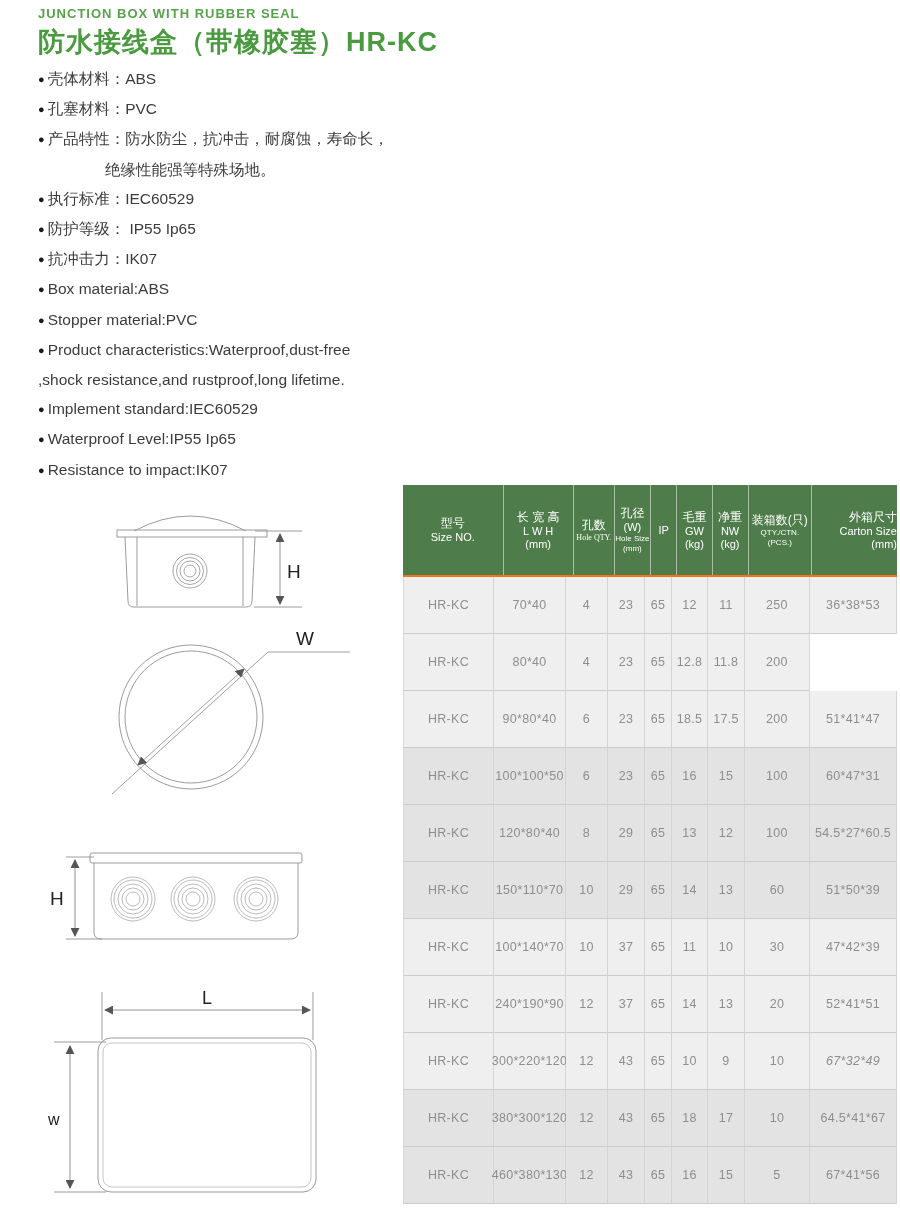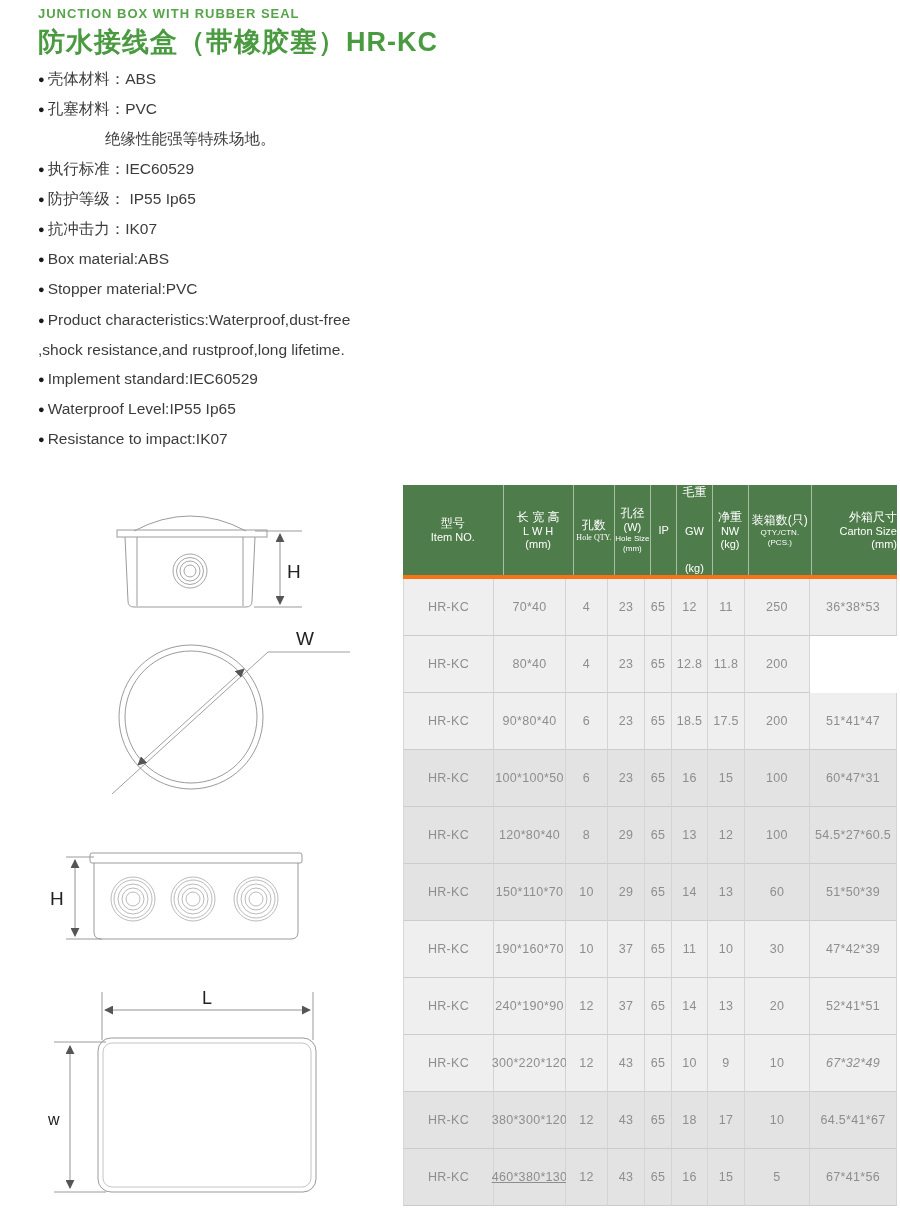--- a/index.html
+++ b/index.html
@@ -23,21 +23,21 @@
 
   
   .tbl{position:absolute;left:403px;top:485px;width:494px;}
   .tbl-head{display:flex;height:90px;background:#4e7c4a;}
   .th{box-sizing:border-box;display:flex;flex-direction:column;justify-content:center;align-items:center;
       color:#fff;text-align:center;border-right:1px solid rgba(255,255,255,.5);}
   .th:last-child{border-right:none;}
   .hl-zh{font-size:12px;line-height:15px;}
   .hl-en{font-size:11px;line-height:13px;}
   .hl-sm{font-size:8px;line-height:10px;letter-spacing:0;}
-  .tbl-body{border-top:4px solid #f97316;}
+  .tbl-body{border-top:2px solid #f97316;}
   .tr{display:flex;height:57px;}
   .td{box-sizing:border-box;display:flex;align-items:center;justify-content:center;
       font-size:12.5px;color:#8e8e8e;letter-spacing:.3px;
       border-right:1px solid #d4d4d4;border-bottom:1px solid #cccccc;}
   .td:first-child{border-left:1px solid #d8d8d8;}
   .tr.shade-l .td{background:#efefef;}
   .tr.shade-d .td{background:#e3e3e3;}
 </style>
 </head>
 <body>
@@ -45,20 +45,21 @@
 <div class="page">
 
   <div class="hdr">
     <div class="hdr-en">JUNCTION BOX WITH RUBBER SEAL</div>
     <div class="hdr-zh">防水接线盒（带橡胶塞）HR-KC</div>
   </div>
 
   <div class="specs">
       <div class="spec-line"><span class="bullet">●</span><span>壳体材料：ABS</span></div>
       <div class="spec-line"><span class="bullet">●</span><span>孔塞材料：PVC</span></div>
+      <div class="spec-line"><span class="bullet">●</span><span>产品特性：防水防尘，抗冲击，耐腐蚀，寿命长，</span></div>
       <div class="spec-line indent"><span>绝缘性能强等特殊场地。</span></div>
       <div class="spec-line"><span class="bullet">●</span><span>执行标准：IEC60529</span></div>
       <div class="spec-line"><span class="bullet">●</span><span>防护等级： IP55  Ip65</span></div>
       <div class="spec-line"><span class="bullet">●</span><span>抗冲击力：IK07</span></div>
       <div class="spec-line"><span class="bullet">●</span><span>Box material:ABS</span></div>
       <div class="spec-line"><span class="bullet">●</span><span>Stopper material:PVC</span></div>
       <div class="spec-line"><span class="bullet">●</span><span>Product characteristics:Waterproof,dust-free</span></div>
       <div class="spec-line"><span>,shock resistance,and rustproof,long lifetime.</span></div>
       <div class="spec-line"><span class="bullet">●</span><span>Implement standard:IEC60529</span></div>
       <div class="spec-line"><span class="bullet">●</span><span>Waterproof Level:IP55  Ip65</span></div>
@@ -138,41 +139,41 @@
         <rect x="68" y="558" width="218" height="154" rx="13"></rect>
         <rect x="73" y="563" width="208" height="144" rx="9" stroke="#b5b5b5" stroke-width="0.8"></rect>
       </g>
     </svg>
   </div>
 
   <div class="tbl">
     <div class="tbl-head" style="background: rgb(78, 124, 74);">
         <div class="th" style="width: 103px;">
           <div class="hl-zh">型号</div>
-          <div class="hl-en">Item NO.</div>
+          <div class="hl-en">Size NO.</div>
         </div>
         <div class="th" style="width: 72px;">
           <div class="hl-zh">长 宽 高</div>
           <div class="hl-en">L W H</div>
           <div class="hl-en">(mm)</div>
         </div>
         <div class="th" style="width: 42px; font-family: Liberation Serif, serif;">
           <div class="hl-zh">孔数</div>
           <div class="hl-sm">Hole QTY.</div>
         </div>
         <div class="th" style="width: 37px;">
           <div class="hl-zh">孔径</div>
           <div class="hl-en">(W)</div>
           <div class="hl-sm">Hole Size</div>
           <div class="hl-sm">(mm)</div>
         </div>
         <div class="th" style="width: 27px;">
           <div class="hl-en">IP</div>
         </div>
-        <div class="th" style="width: 36px; justify-content: space-between;">
+        <div class="th" style="width: 36px;">
           <div class="hl-zh">毛重</div>
           <div class="hl-en">GW</div>
           <div class="hl-en">(kg)</div>
         </div>
         <div class="th" style="width: 37px;">
           <div class="hl-zh">净重</div>
           <div class="hl-en">NW</div>
           <div class="hl-en">(kg)</div>
         </div>
         <div class="th" style="width: 65px;">
@@ -247,21 +248,21 @@
           <div class="td" style="width: 42px;">10</div>
           <div class="td" style="width: 37px;">29</div>
           <div class="td" style="width: 27px;">65</div>
           <div class="td" style="width: 36px;">14</div>
           <div class="td" style="width: 37px;">13</div>
           <div class="td" style="width: 65px;">60</div>
           <div class="td" style="width: 87px;">51*50*39</div>
         </div>
         <div class="tr shade-l">
           <div class="td" style="width: 91px;">HR-KC</div>
-          <div class="td" style="width: 72px;">190*160*70</div>
+          <div class="td" style="width: 72px;">100*140*70</div>
           <div class="td" style="width: 42px;">10</div>
           <div class="td" style="width: 37px;">37</div>
           <div class="td" style="width: 27px;">65</div>
           <div class="td" style="width: 36px;">11</div>
           <div class="td" style="width: 37px;">10</div>
           <div class="td" style="width: 65px;">30</div>
           <div class="td" style="width: 87px;">47*42*39</div>
         </div>
         <div class="tr shade-l">
           <div class="td" style="width: 91px;">HR-KC</div>
@@ -291,21 +292,21 @@
           <div class="td" style="width: 42px;">12</div>
           <div class="td" style="width: 37px;">43</div>
           <div class="td" style="width: 27px;">65</div>
           <div class="td" style="width: 36px;">18</div>
           <div class="td" style="width: 37px;">17</div>
           <div class="td" style="width: 65px;">10</div>
           <div class="td" style="width: 87px;">64.5*41*67</div>
         </div>
         <div class="tr shade-d">
           <div class="td" style="width: 91px;">HR-KC</div>
-          <div class="td" style="width: 72px; text-decoration: underline;">460*380*130</div>
+          <div class="td" style="width: 72px;">460*380*130</div>
           <div class="td" style="width: 42px;">12</div>
           <div class="td" style="width: 37px;">43</div>
           <div class="td" style="width: 27px;">65</div>
           <div class="td" style="width: 36px;">16</div>
           <div class="td" style="width: 37px;">15</div>
           <div class="td" style="width: 65px;">5</div>
           <div class="td" style="width: 87px;">67*41*56</div>
         </div>
       </div>
   </div>

